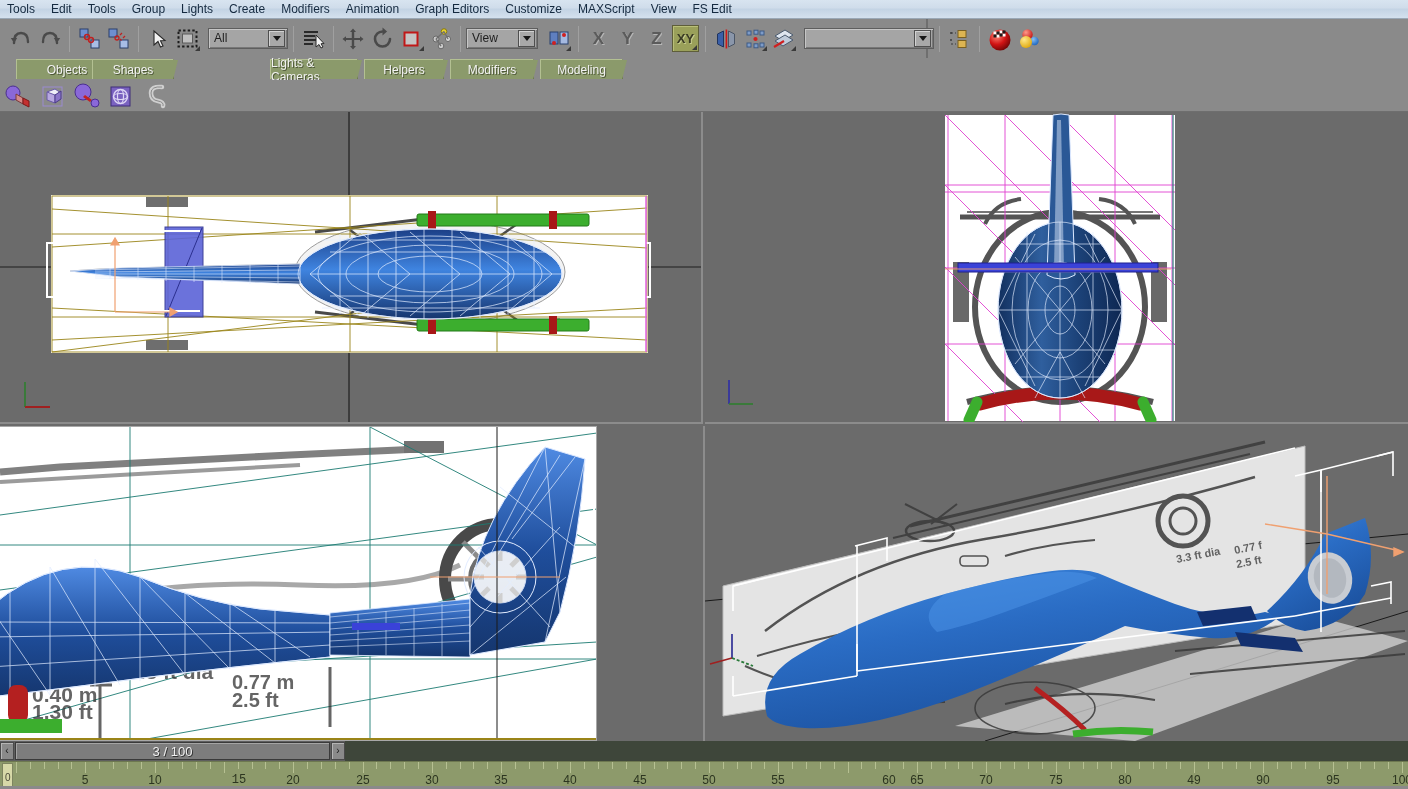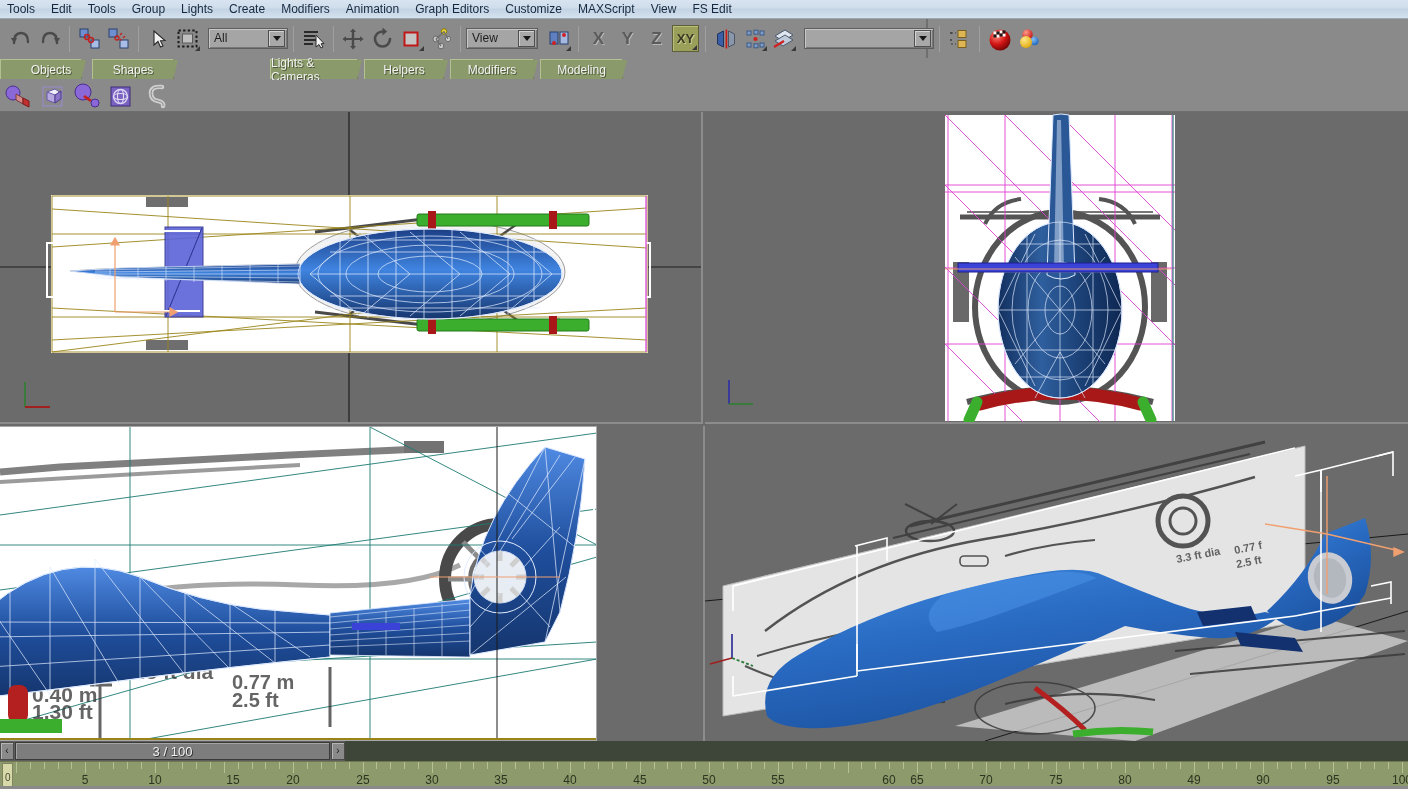--- a/index.html
+++ b/index.html
@@ -456,21 +456,21 @@
           <circle cx="11.5" cy="8.5" r="5.2" fill="url(#rr)"></circle>
           <circle cx="18.5" cy="15" r="4.2" fill="url(#rb)"></circle>
           <circle cx="10" cy="16" r="6" fill="url(#ry)"></circle>
         </svg>
       </div>
 
     </div>
   </div>
 
   <div class="tabbar">
-    <div class="tab" style="left:0;   width:82px;padding-left:20px;">Objects</div>
+    <div class="tab" style="left:16px;   width:82px;padding-left:20px;">Objects</div>
     <div class="tab" style="left:92px;  width:82px;">Shapes</div>
     <div class="tab sel" style="left:180px; width:85px;">Compounds</div>
     <div class="tab" style="left:270px; width:88px;">Lights &amp; Cameras</div>
     <div class="tab" style="left:364px; width:80px;">Helpers</div>
     <div class="tab" style="left:450px; width:84px;">Modifiers</div>
     <div class="tab" style="left:540px; width:83px;">Modeling</div>
   </div>
 
   <div class="iconstrip">
 
@@ -1080,21 +1080,21 @@
         <div class="tb-tick" style="left: 1305px; height: 7px;"></div>
         <div class="tb-tick" style="left: 1319px; height: 7px;"></div>
         <div class="tb-tick" style="left: 1333px; height: 11px;"></div>
         <div class="tb-tick" style="left: 1347px; height: 7px;"></div>
         <div class="tb-tick" style="left: 1360px; height: 7px;"></div>
         <div class="tb-tick" style="left: 1374px; height: 7px;"></div>
         <div class="tb-tick" style="left: 1388px; height: 7px;"></div>
         <div class="tb-tick" style="left: 1402px; height: 11px;"></div>
         <div class="tb-lbl" style="left: 85px;">5</div>
         <div class="tb-lbl" style="left: 155px;">10</div>
-        <div class="tb-lbl" style="left: 233px;">15</div>
+        <div class="tb-lbl" style="left: 239px; font-family: Liberation Mono, monospace;">15</div>
         <div class="tb-lbl" style="left: 293px;">20</div>
         <div class="tb-lbl" style="left: 363px;">25</div>
         <div class="tb-lbl" style="left: 432px;">30</div>
         <div class="tb-lbl" style="left: 501px;">35</div>
         <div class="tb-lbl" style="left: 570px;">40</div>
         <div class="tb-lbl" style="left: 640px;">45</div>
         <div class="tb-lbl" style="left: 709px;">50</div>
         <div class="tb-lbl" style="left: 778px;">55</div>
         <div class="tb-lbl" style="left: 851px; margin-left: 38px;">60</div>
         <div class="tb-lbl" style="left: 917px;">65</div>

